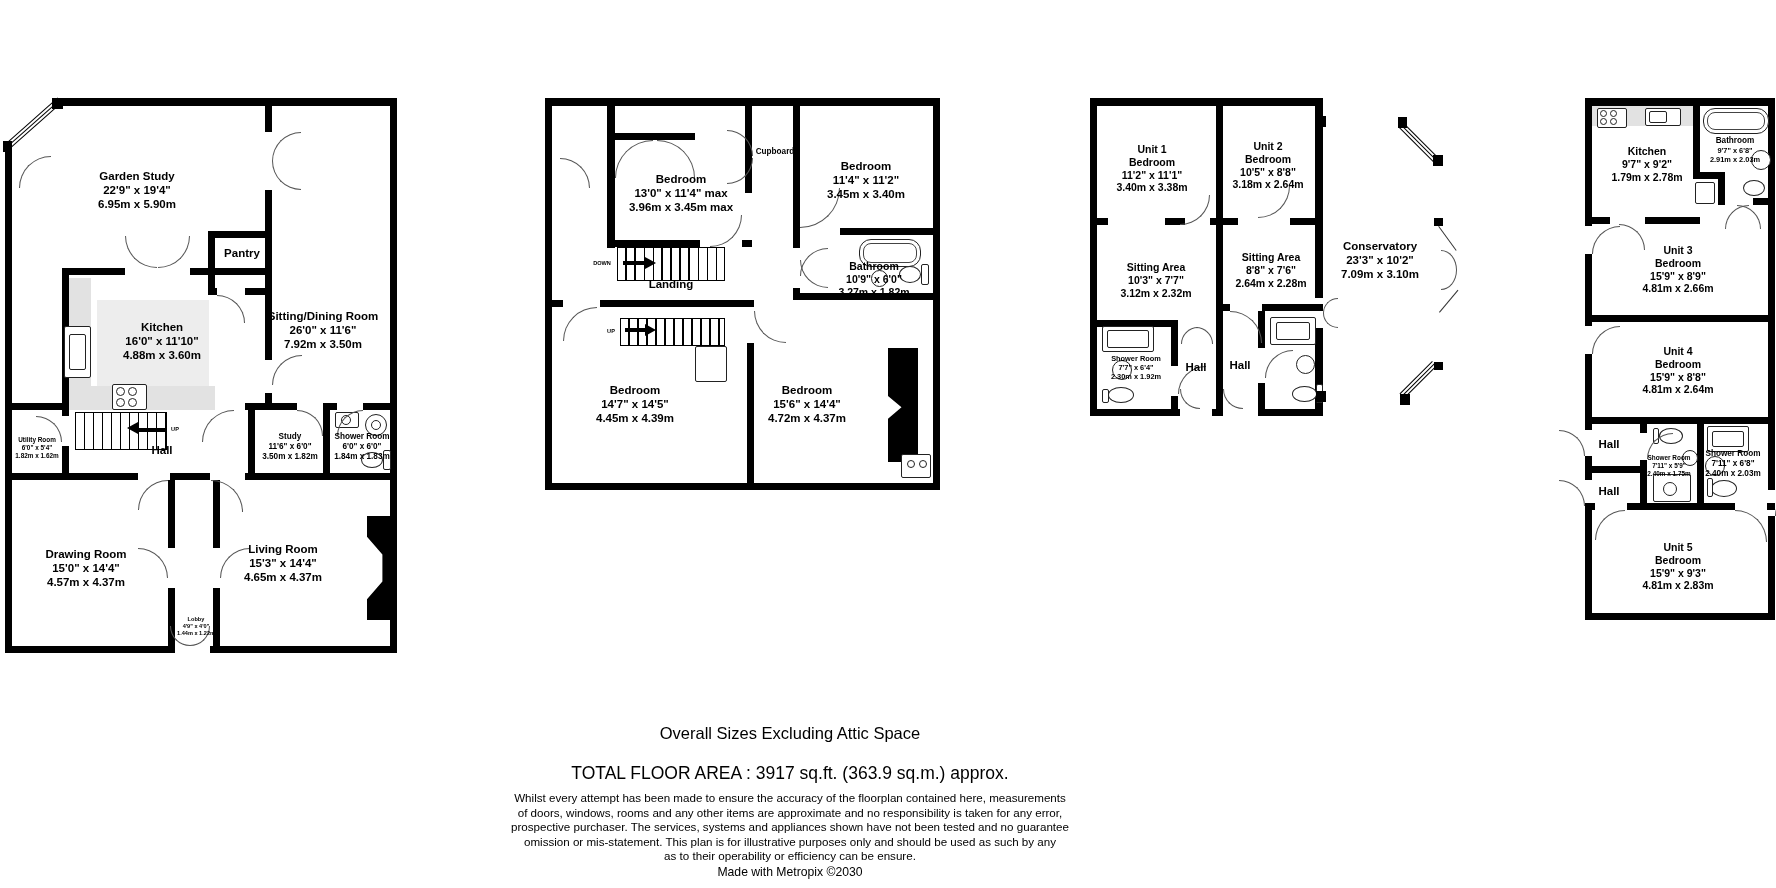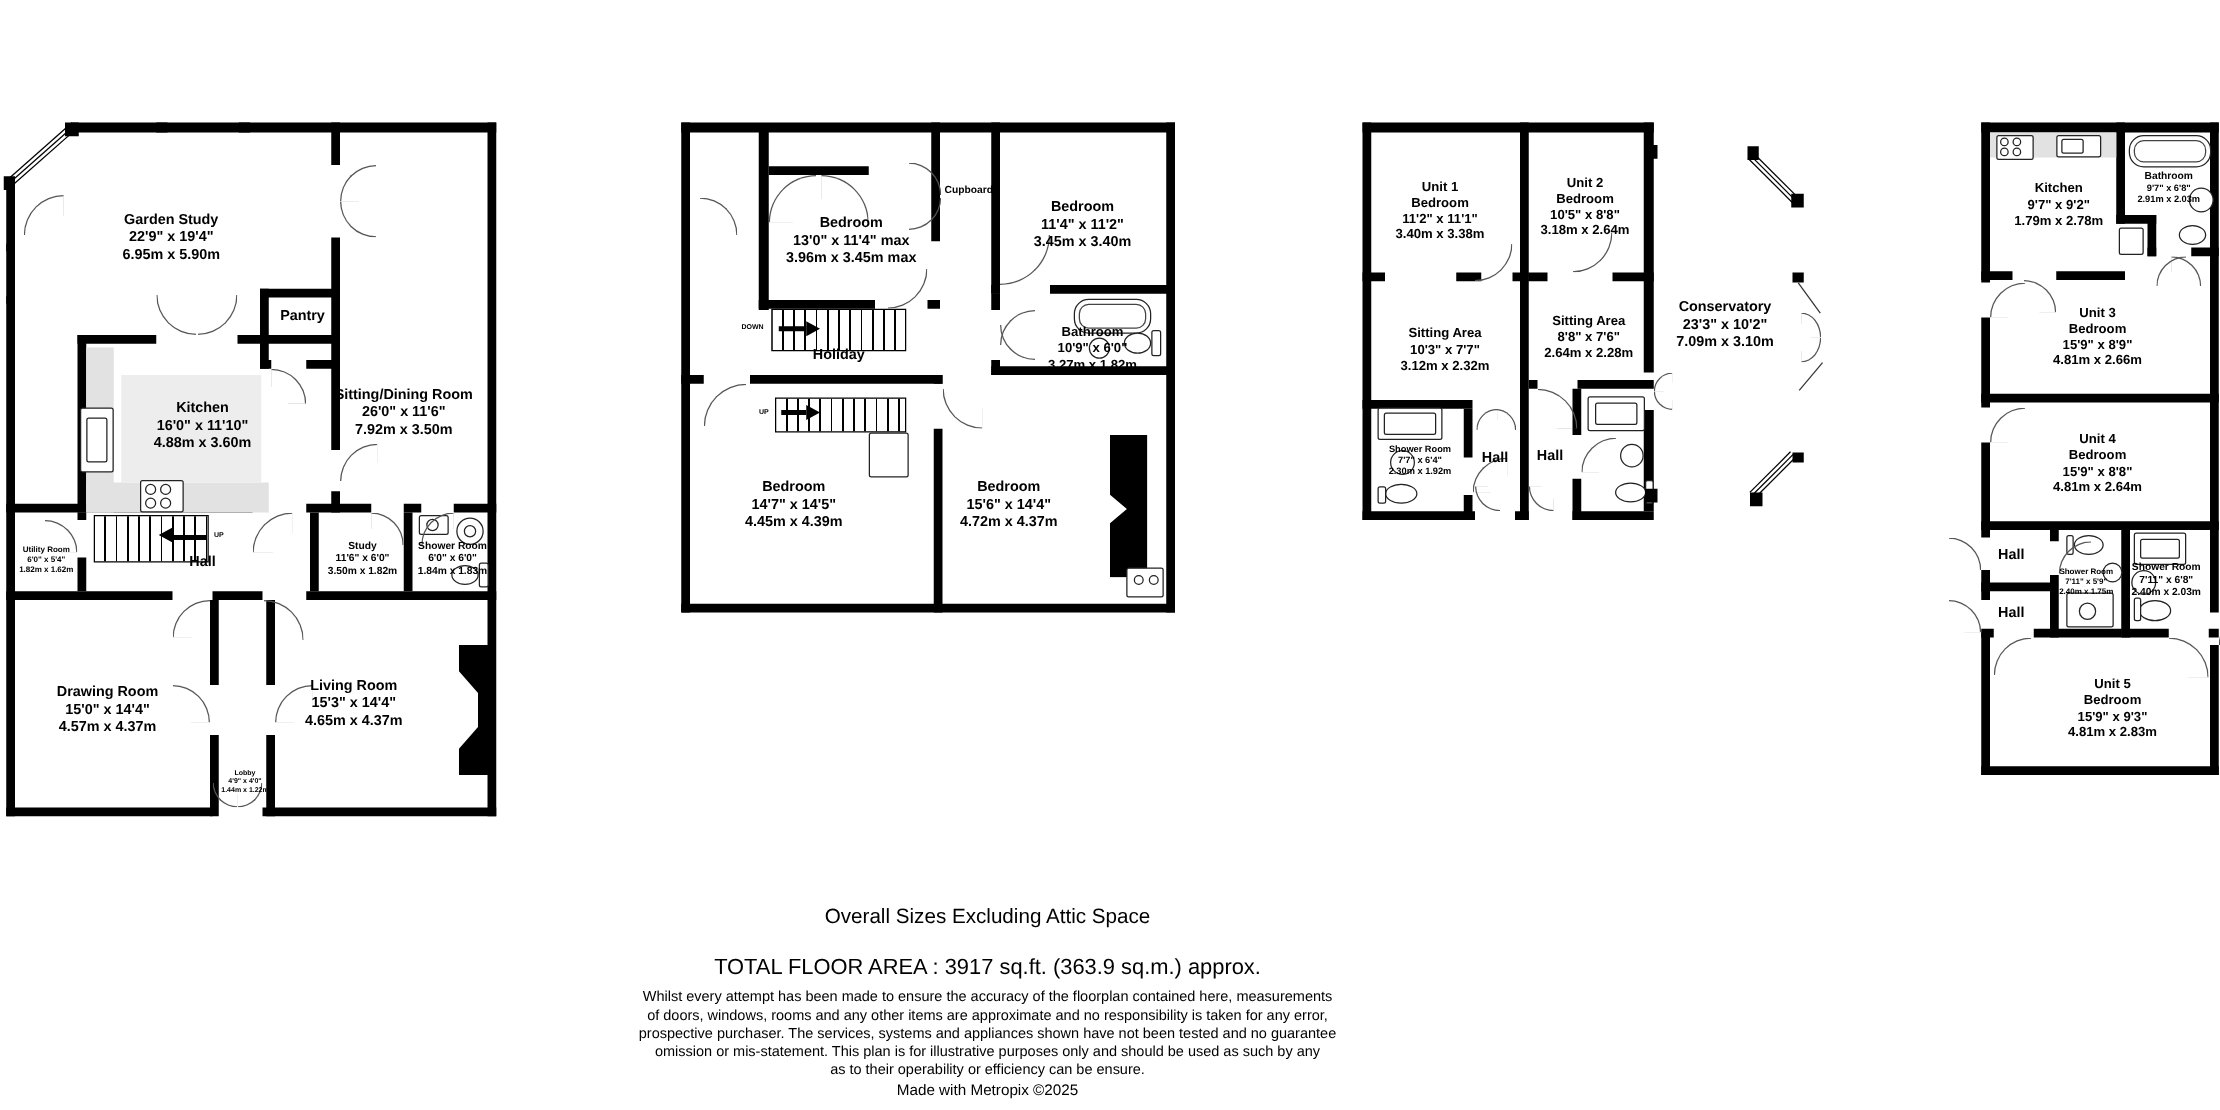--- a/index.html
+++ b/index.html
@@ -190,21 +190,21 @@
     </div>
     <div class="lbl f8" style="left:230px;top:54px">
         <span>Cupboard</span>
       </div>
     <div class="lbl f11" style="left:321px;top:82px">
       <span>Bedroom</span>
         <span>11'4" x 11'2"</span>
         <span>3.45m x 3.40m</span>
     </div>
     <div class="lbl f11" style="left:126px;top:186px">
-        <span>Holiday</span>
+        <span>Landing</span>
       </div>
     <div class="lbl f5" style="left:57px;top:165px">
         <span>DOWN</span>
       </div>
     <div class="lbl f5" style="left:66px;top:233px">
         <span>UP</span>
       </div>
     <div class="lbl f10" style="left:329px;top:181px">
       <span>Bathroom</span>
         <span>10'9" x 6'0"</span>
@@ -408,21 +408,21 @@
     <div class="lbl f6" style="left:84px;top:368px">
       <span>Shower Room</span>
         <span>7'11" x 5'9"</span>
         <span>2.40m x 1.75m</span>
     </div>
     <div class="lbl f8" style="left:148px;top:366px">
       <span>Shower Room</span>
         <span>7'11" x 6'8"</span>
         <span>2.40m x 2.03m</span>
     </div>
-    <div class="lbl f10" style="left:105px;top:469px">
+    <div class="lbl f10" style="left:93px;top:469px">
       <span>Unit 5</span>
         <span>Bedroom</span>
         <span>15'9" x 9'3"</span>
         <span>4.81m x 2.83m</span>
     </div>
   <div class="w" style="left: 0px; top: 0px; width: 190px; height: 8px;"></div>
       <div class="w" style="left: 0px; top: 515px; width: 190px; height: 7px;"></div>
       <div class="w" style="left: 0px; top: 0px; width: 7px; height: 128px;"></div>
       <div class="w" style="left: 0px; top: 156px; width: 7px; height: 72px;"></div>
       <div class="w" style="left: 0px; top: 256px; width: 7px; height: 76px;"></div>
@@ -487,15 +487,15 @@
     </div>
 
   <div id="footer">
     <div class="note">Overall Sizes Excluding Attic Space</div>
     <div class="total">TOTAL FLOOR AREA : 3917 sq.ft. (363.9 sq.m.) approx.</div>
     <div class="disc">Whilst every attempt has been made to ensure the accuracy of the floorplan contained here, measurements</div>
     <div class="disc">of doors, windows, rooms and any other items are approximate and no responsibility is taken for any error,</div>
     <div class="disc">prospective purchaser. The services, systems and appliances shown have not been tested and no guarantee</div>
     <div class="disc">omission or mis-statement. This plan is for illustrative purposes only and should be used as such by any</div>
     <div class="disc">as to their operability or efficiency can be ensure.</div>
-    <div class="credit">Made with Metropix ©2025</div>
+    <div class="credit">Made with Metropix ©2030</div>
   </div>
 </div>
 
 </body></html>

